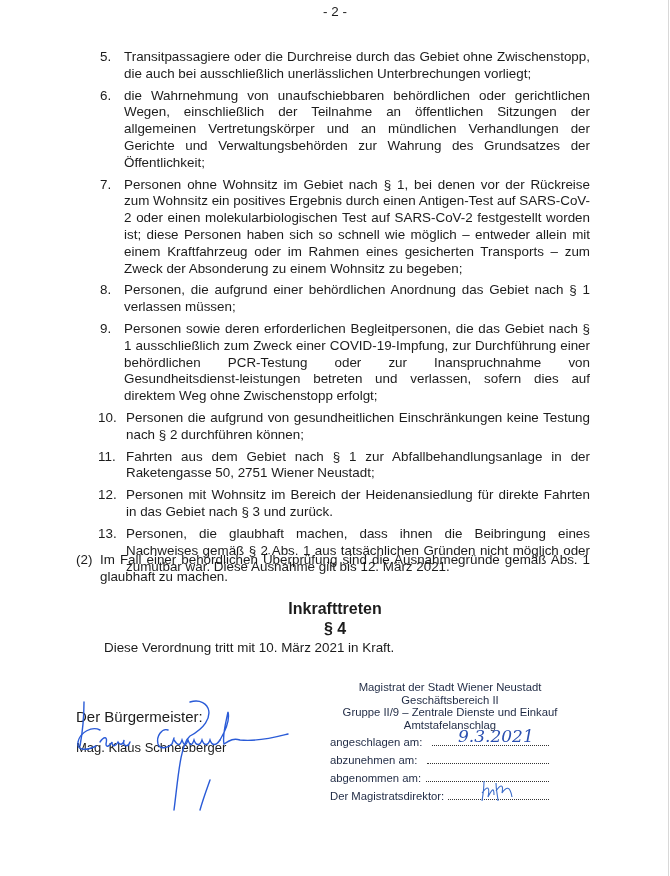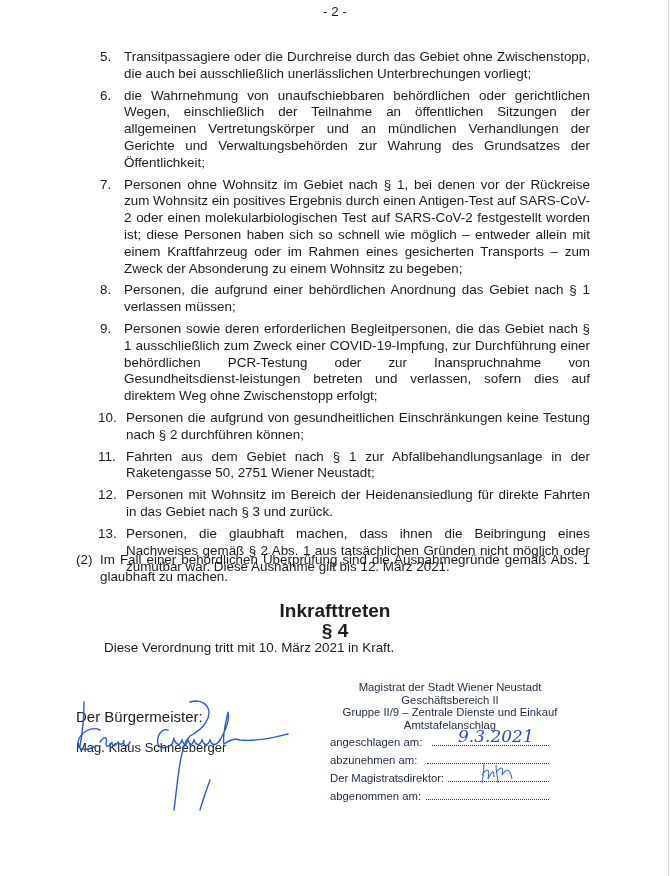--- a/index.html
+++ b/index.html
@@ -9,21 +9,21 @@
   }
   .edge-line { position: absolute; left: 668px; top: 0; width: 1px; height: 876px; background: #d8d8d8; }
   .page-number { position: absolute; left: 0; width: 670px; top: 4px; text-align: center; font-size: 13.4px; }
   .list { position: absolute; left: 100px; width: 490px; top: 49px; }
   .item { position: relative; padding-left: 24px; line-height: 16.8px; margin-bottom: 5px; text-align: justify; }
   .item .num { position: absolute; left: 0; top: 0; }
   .item.two { padding-left: 26px; }
   .item.two .num { left: -2px; }
   .para2 { position: absolute; left: 76px; width: 514px; top: 552px; line-height: 16.8px; padding-left: 24px; text-align: justify; box-sizing: border-box; }
   .para2 .num { position: absolute; left: 0; top: 0; }
-  .heading { position: absolute; left: 0; width: 670px; text-align: center; font-weight: bold; font-size: 19px; }
+  .heading { position: absolute; left: 0; width: 670px; text-align: center; font-weight: bold; font-size: 16px; }
   .h1 { top: 600px; }
   .h2 { top: 620px; }
   .entry { position: absolute; left: 76px; top: 640px; font-size: 13.4px; margin-left: 28px; }
   .signer-title { position: absolute; left: 76px; top: 708px; font-size: 15px; }
   .signer-name { position: absolute; left: 76px; top: 740px; font-size: 13px; }
   .signature { position: absolute; left: 70px; top: 700px; width: 220px; height: 120px; }
   .stamp { position: absolute; left: 330px; top: 681px; width: 240px; color: #1f2a44; font-size: 11.3px; }
   .stamp .center { text-align: center; line-height: 12.6px; }
   .stamp .row { position: relative; height: 18px; line-height: 18px; }
   .stamp .row .lbl { position: absolute; left: 0; bottom: 0; line-height: 14px; }
@@ -83,23 +83,23 @@
   <div class="row">
     <span class="lbl">angeschlagen am:</span>
     <span class="dots" style="left:102px;"></span>
     <span class="hand" style="left:128px; top:-4px; font-size:17px;font-style:italic;">9.3.2021</span>
   </div>
   <div class="row">
     <span class="lbl">abzunehmen am:</span>
     <span class="dots" style="left:97px;"></span>
   </div>
   <div class="row">
+    <span class="lbl">abgenommen am:</span>
+    <span class="dots" style="left:96px;"></span>
+  </div>
+  <div class="row">
     <span class="lbl">Der Magistratsdirektor:</span>
     <span class="dots" style="left:118px;"></span>
     <svg style="position:absolute; left:150px; top:-6px;" width="34" height="24" viewBox="0 0 34 24">
       <path d="M4 2 C4 10 3 16 2 22 M2 14 C8 6 10 8 8 18 C12 10 14 8 14 16 M16 4 C16 12 18 18 18 22 M16 12 C20 6 24 4 22 14 C26 8 30 6 32 18" fill="none" stroke="#3b6cc9" stroke-width="1.1"></path>
     </svg>
   </div>
-  <div class="row">
-    <span class="lbl">abgenommen am:</span>
-    <span class="dots" style="left:96px;"></span>
-  </div>
 </div>
 
 </body></html>

